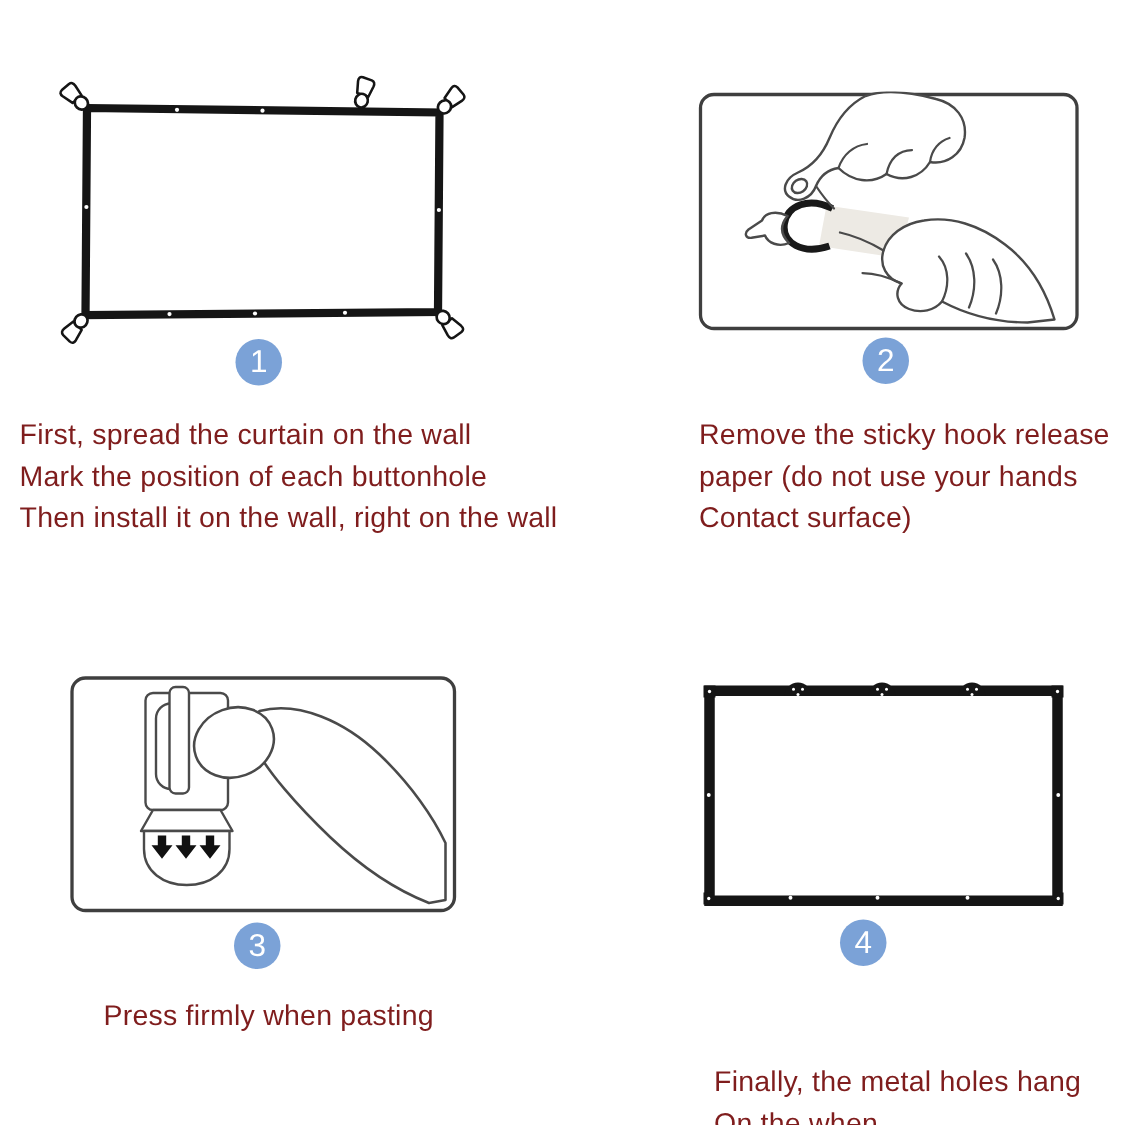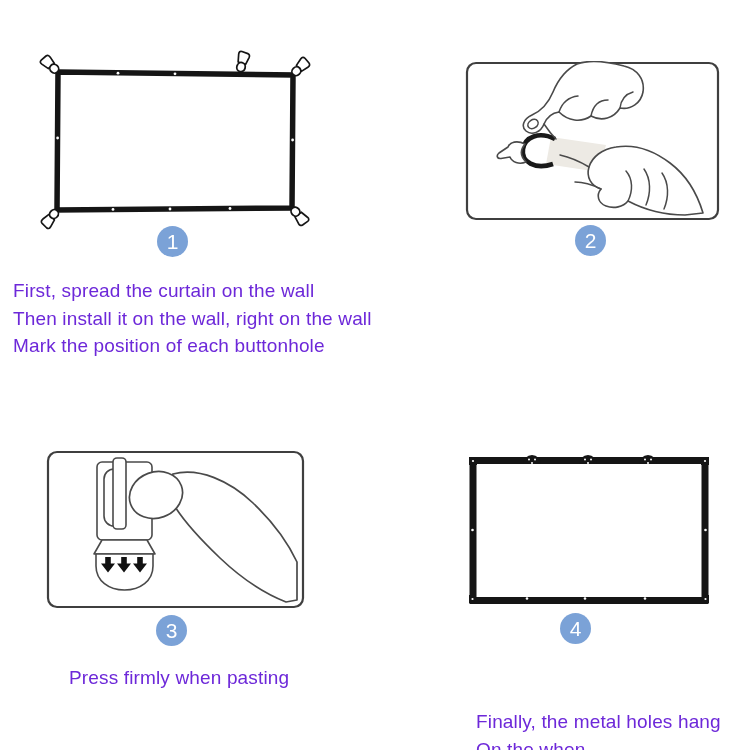--- a/index.html
+++ b/index.html
@@ -7,21 +7,21 @@
     position:relative;width:750px;height:750px;background:#ffffff;
     font-family:"Liberation Sans",sans-serif;overflow:hidden;
   }
   .ill{position:absolute;}
   .badge{
     position:absolute;width:31px;height:31px;border-radius:50%;
     background:#7ba2d7;color:#ffffff;display:flex;align-items:center;justify-content:center;
     font-size:21px;font-weight:400;line-height:1;
   }
   .step-text{
-    position:absolute;font-size:19px;line-height:27.5px;color:#6d28d9;
+    position:absolute;font-size:19px;line-height:27.5px;color:#7f1d1d;
     letter-spacing:0.15px;white-space:nowrap;
   }
   svg .ln{fill:none;stroke:#4a4a4a;stroke-width:1.5;stroke-linecap:round;}
   svg .wh{fill:#ffffff;stroke:#4a4a4a;stroke-width:1.6;stroke-linejoin:round;}
 </style>
 </head>
 <body>
 
 <div class="canvas">
 
@@ -129,24 +129,29 @@
     </g>
   </svg>
 
   <div class="badge" style="left:157px;top:226px;">1</div>
   <div class="badge" style="left:575px;top:225px;">2</div>
   <div class="badge" style="left:156px;top:615px;">3</div>
   <div class="badge" style="left:560px;top:613px;">4</div>
 
   <div class="step-text" style="left:13px;top:277px;">
     <div>First, spread the curtain on the wall</div>
+    <div>Mark the position of each buttonhole</div>
     <div>Then install it on the wall, right on the wall</div>
-    <div>Mark the position of each buttonhole</div>
   </div>
 
+  <div class="step-text" style="left:466px;top:277px;">
+    <div>Remove the sticky hook release</div>
+    <div>paper (do not use your hands</div>
+    <div>Contact surface)</div>
+  </div>
 
   <div class="step-text" style="left:69px;top:664px;">
     <div>Press firmly when pasting</div>
   </div>
 
   <div class="step-text" style="left:476px;top:664px;margin-top:44px;">
     <div>Finally, the metal holes hang</div>
     <div>On the when</div>
   </div>
 

